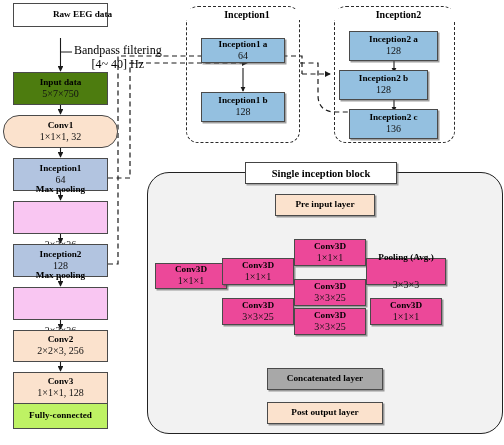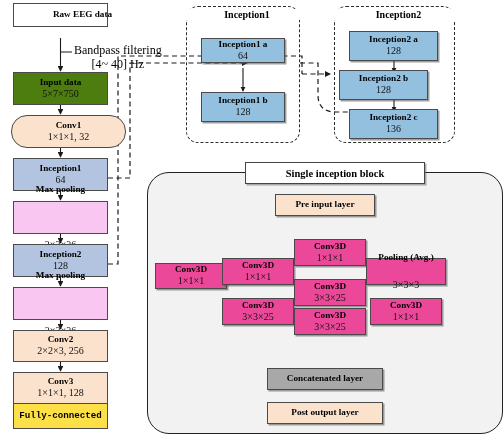--- a/index.html
+++ b/index.html
@@ -11,21 +11,21 @@
   .box{position:absolute;box-sizing:border-box;border:1px solid #4a4a4a;
        display:flex;flex-direction:column;align-items:center;justify-content:center;
        text-align:center;line-height:1.05;}
   .box .t1{font-weight:bold;font-size:9.2px;color:#000;white-space:nowrap;}
   .box .t2{font-size:10px;color:#111;white-space:nowrap;margin-top:1px;}
   .box.shadow{box-shadow:1.5px 1.5px 0 rgba(80,80,80,.55);}
 
   
   .c-white{background:#ffffff;}
   .c-green{background:#4d7c0f;}
-  .c-green2{background:#fde047;font-family:Liberation Mono, monospace;}
+  .c-green2{background:#bef264;}
   .c-peach{background:#fbe2cd;}
   .c-blue{background:#b2c4e0;}
   .c-pink{background:#f9c6f2;gap:44px;}
   .c-skyblue{background:#94c0e0;}
   .c-gray{background:#ec4899;}
   .c-darkgray{background:#a8a8a8;}
 
   
   .dashgroup{position:absolute;box-sizing:border-box;border:1.4px dashed #2b2b2b;
              border-radius:12px;background:transparent;}
@@ -118,21 +118,21 @@
   <div class="freetext" style="left:74px;top:44px;">
     <div>Bandpass filtering</div>
     <div style="text-align:center;">[4~ 40] Hz</div>
   </div>
 
   <div class="box c-green" style="left:13px;top:72px;width:95px;height:33px;">
     <span class="t1">Input data</span>
     <span class="t2">5×7×750</span>
   </div>
 
-  <div class="box c-peach" style="left:11px;top:115px;width:115px;height:33px;border-radius:16px;">
+  <div class="box c-peach" style="left:3px;top:115px;width:115px;height:33px;border-radius:16px;">
     <span class="t1">Conv1</span>
     <span class="t2">1×1×1, 32</span>
   </div>
 
   <div class="box c-blue" style="left:13px;top:158px;width:95px;height:33px;">
     <span class="t1">Inception1</span>
     <span class="t2">64</span>
   </div>
 
   <div class="box c-pink" style="left:13px;top:201px;width:95px;height:33px;">
@@ -186,21 +186,21 @@
   <div class="box c-skyblue shadow" style="left:339px;top:70px;width:89px;height:30px;">
     <span class="t1">Inception2 b</span>
     <span class="t2">128</span>
   </div>
   <div class="box c-skyblue shadow" style="left:349px;top:109px;width:89px;height:30px;">
     <span class="t1">Inception2 c</span>
     <span class="t2">136</span>
   </div>
 
   <div id="sib-panel" style="left:147px;top:172px;width:356px;height:262px;"></div>
-  <div id="sib-title" style="left:245px;top:162px;width:180px;height:22px;">Single inception block</div>
+  <div id="sib-title" style="left:245px;top:162px;width:152px;height:22px;">Single inception block</div>
 
   <div class="box c-peach shadow" style="left:275px;top:194px;width:100px;height:22px;">
     <span class="t1">Pre input layer</span>
   </div>
 
   <div class="box c-gray shadow" style="left:155px;top:263px;width:72px;height:26px;">
     <span class="t1">Conv3D</span>
     <span class="t2">1×1×1</span>
   </div>
 

